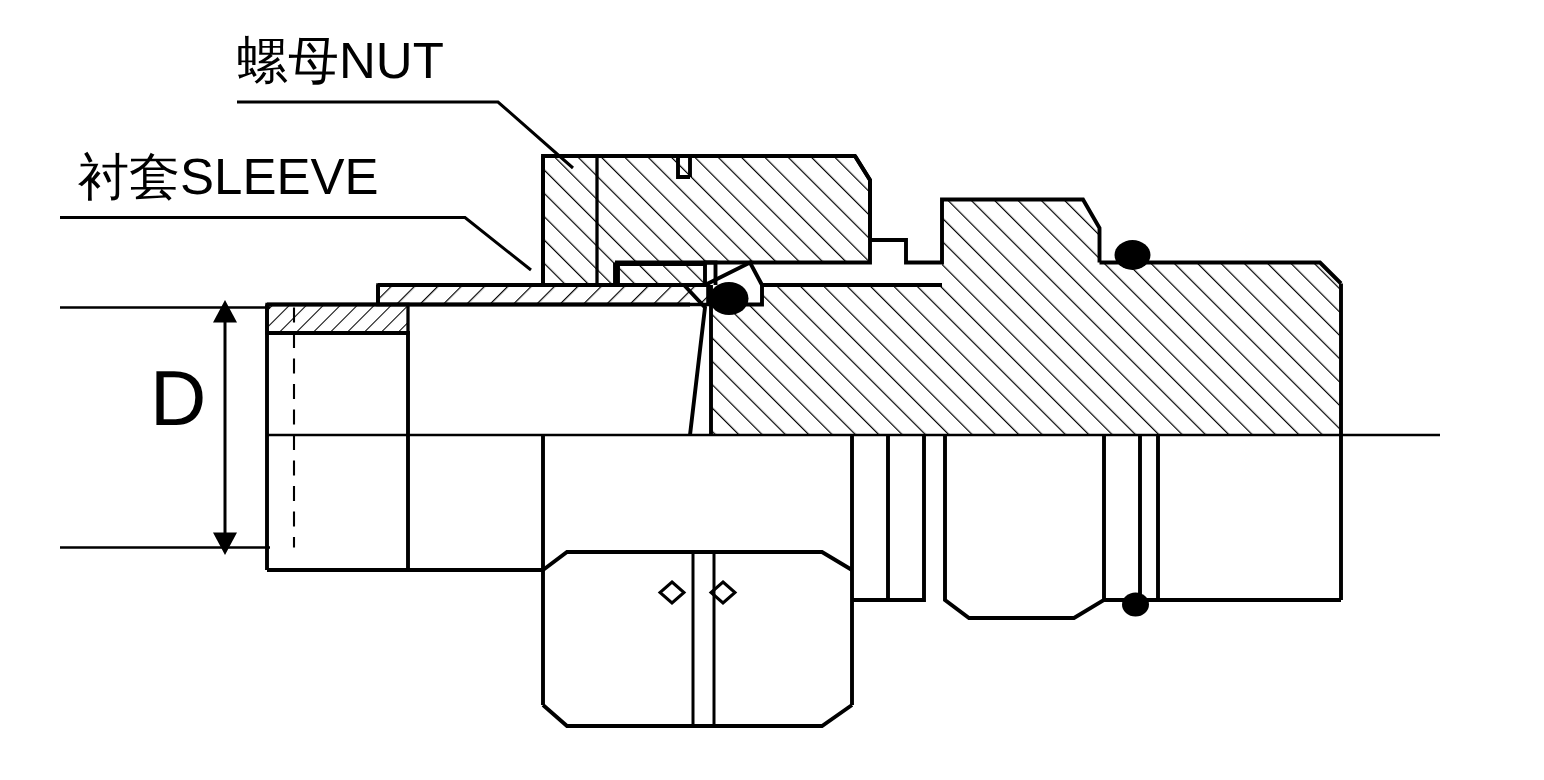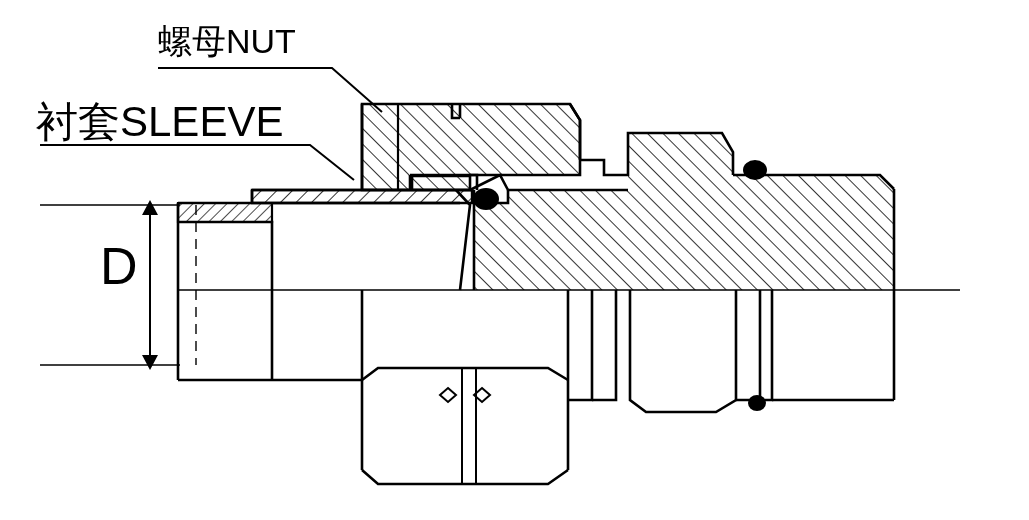--- a/index.html
+++ b/index.html
@@ -30,23 +30,23 @@
     font-family: "Liberation Sans", sans-serif;
     white-space: nowrap;
     line-height: 1;
   }
   #label-nut {
     left: 158px;
     top: 24px;
     font-size: 34px;
   }
   #label-sleeve {
-    left: 36px;
+    left: 52px;
     top: 101px;
-    font-size: 42px;
+    font-size: 34px;
   }
   #label-d {
     left: 100px;
     top: 240px;
     font-size: 52px;
     font-weight: 400;
   }
 </style>
 </head>
 <body>

